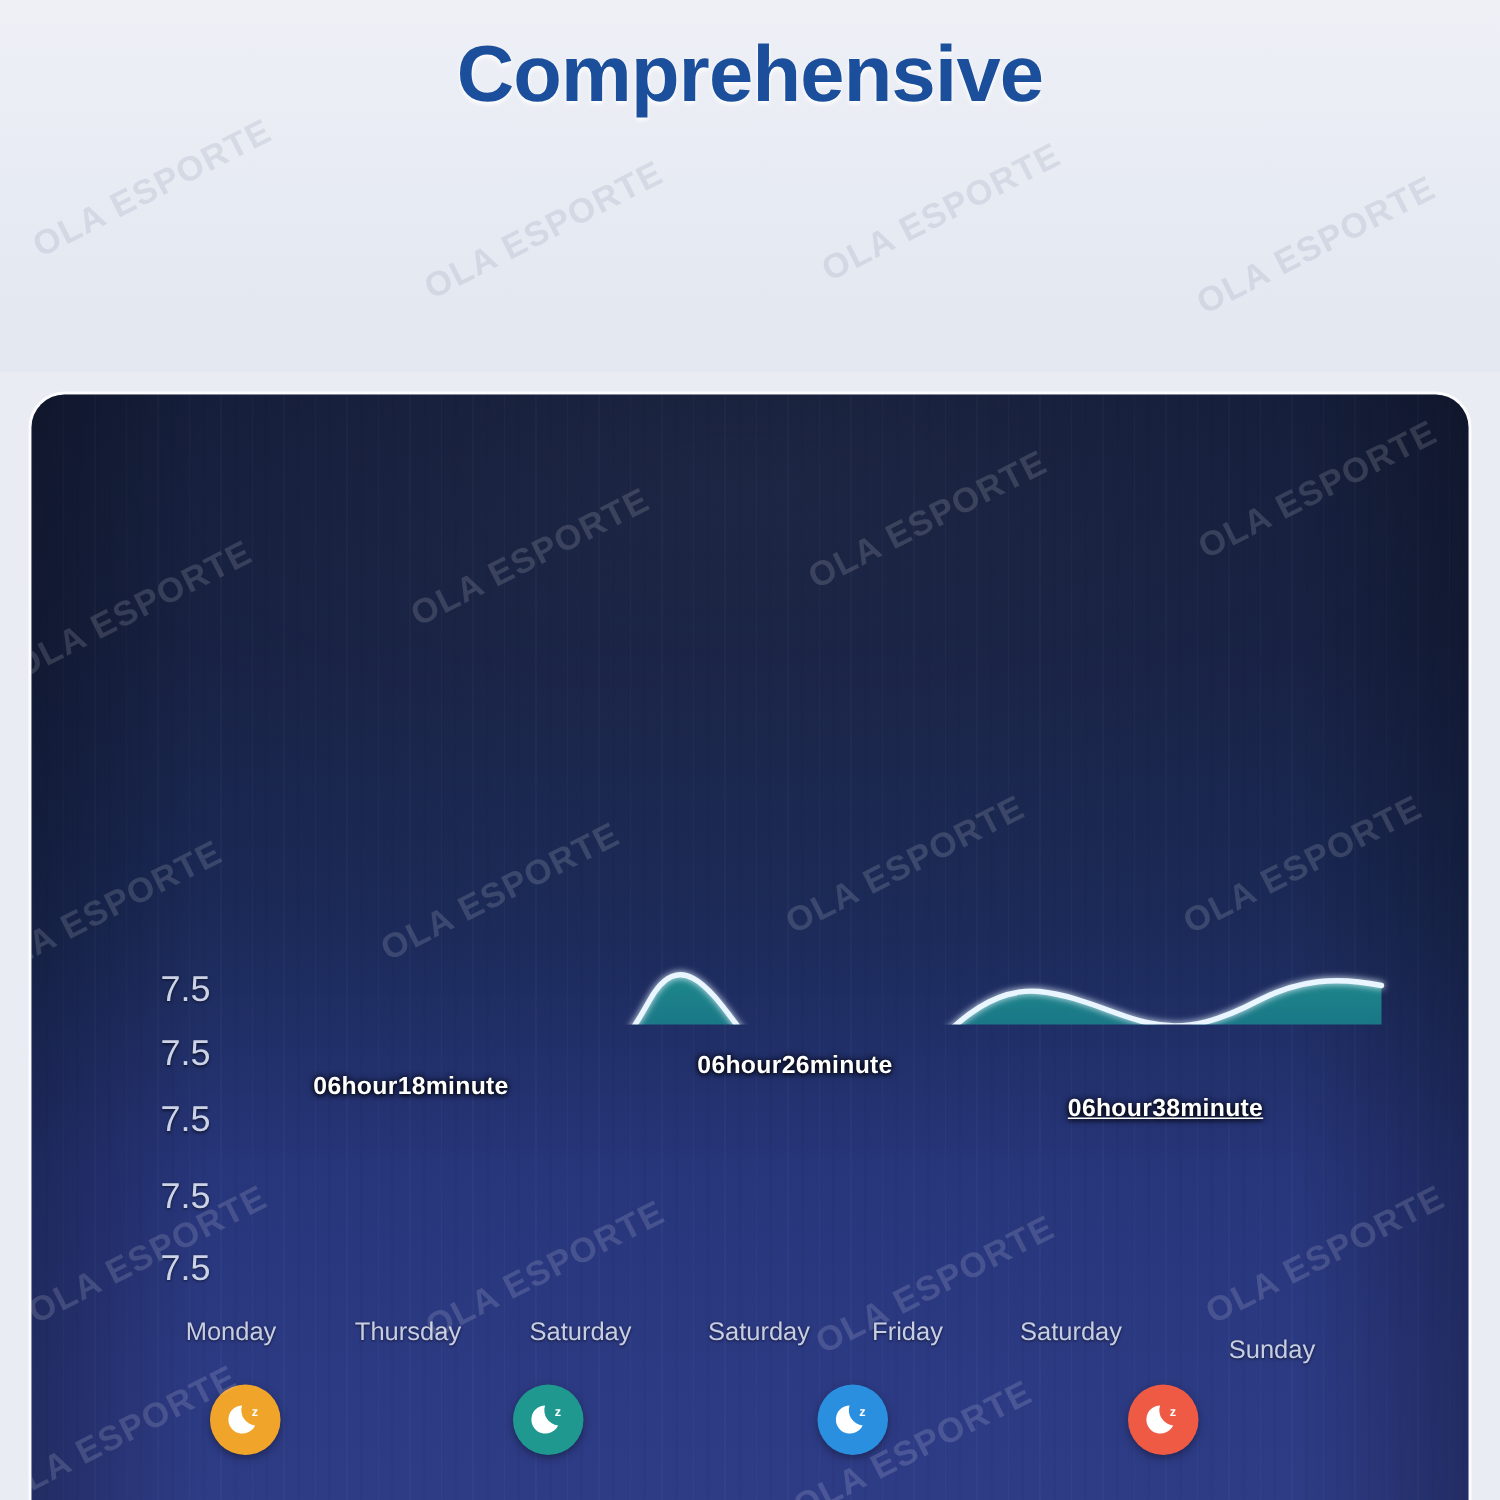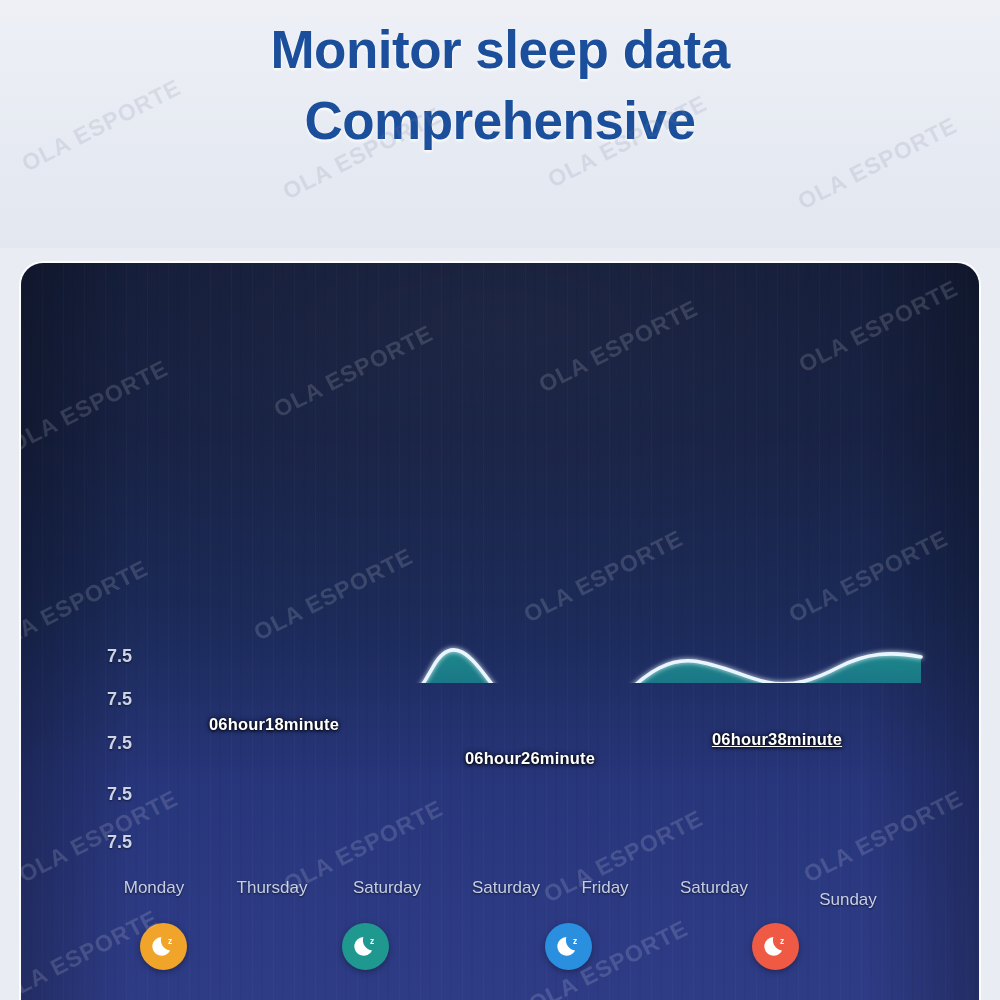--- a/index.html
+++ b/index.html
@@ -57,21 +57,21 @@
     position:absolute; inset:0; pointer-events:none;
     background:
       radial-gradient(120% 70% at 50% 8%, rgba(255,255,255,0.05), rgba(0,0,0,0) 62%),
       linear-gradient(90deg, rgba(0,0,0,0.25) 0%, rgba(0,0,0,0) 12%, rgba(0,0,0,0) 88%, rgba(0,0,0,0.25) 100%);
   }
 
   
   .chart-wrap { position:absolute; left:0; top:0; width:958px; height:400px; }
   .chart-svg { position:absolute; left:0; top:0; }
   .ylabel {
-    position:absolute; color:#ccd3e6; font-size:18px; font-weight:700;
+    position:absolute; color:#ccd3e6; font-size:24px; font-weight:400;
     text-shadow:0 1px 2px rgba(0,0,0,.55);
   }
   .xlabels { position:absolute; left:0; top:615px; width:958px; height:30px; }
   .xlabel {
     position:absolute; color:#c7cee2; font-size:17px; font-weight:400;
     text-shadow:0 1px 2px rgba(0,0,0,.6); transform:translateX(-50%);
     white-space:nowrap;
   }
   .pt-label {
     position:absolute; color:#ffffff; font-size:16.5px; font-weight:700;
@@ -95,21 +95,20 @@
   .wm {
     position:absolute; font-size:23px; font-weight:700; letter-spacing:1px;
     color:rgba(255,255,255,0.14); transform:rotate(-27deg); white-space:nowrap;
   }
   .wm.dark { color:rgba(120,130,160,0.17); }
 </style>
 </head>
 <body>
 
 <div class="header">
-  <div class="headline">Monitor sleep data</div>
   <div class="headline">Comprehensive</div>
 </div>
 
 <div class="wm-layer" style="left:0;top:0;width:1000px;height:255px;">
   <div class="wm dark" style="left:14px;top:112px;">OLA ESPORTE</div>
   <div class="wm dark" style="left:275px;top:140px;">OLA ESPORTE</div>
   <div class="wm dark" style="left:540px;top:128px;">OLA ESPORTE</div>
   <div class="wm dark" style="left:790px;top:150px;">OLA ESPORTE</div>
 </div>
 
@@ -205,21 +204,21 @@
                C 658,503 690,516 718,518
                C 748,520 778,516 805,504
                C 838,490 870,482 900,480" fill="none" stroke="#f4fbff" stroke-width="3.4" stroke-linecap="round" filter="url(#lineGlow)"></path>
 
       <circle cx="242" cy="490" r="6.2" fill="#ffffff"></circle>
       <circle cx="482" cy="475" r="6.2" fill="#ffffff"></circle>
       <circle cx="758" cy="516" r="6.2" fill="#ffffff"></circle>
     </svg>
 
     <div class="pt-label" style="left:253px; top:452px;">06hour18minute</div>
-    <div class="pt-label" style="left:509px; top:438px;margin-top:48px;">06hour26minute</div>
+    <div class="pt-label" style="left:509px; top:438px;">06hour26minute</div>
     <div class="pt-label" style="left:756px; top:467px;text-decoration:underline;">06hour38minute</div>
   </div>
 
   <div>
     <div class="ylabel" style="left:86px; top:383px;">7.5</div>
     <div class="ylabel" style="left:86px; top:426px;">7.5</div>
     <div class="ylabel" style="left:86px; top:470px;">7.5</div>
     <div class="ylabel" style="left:86px; top:521px;">7.5</div>
     <div class="ylabel" style="left:86px; top:569px;">7.5</div>
   </div>

